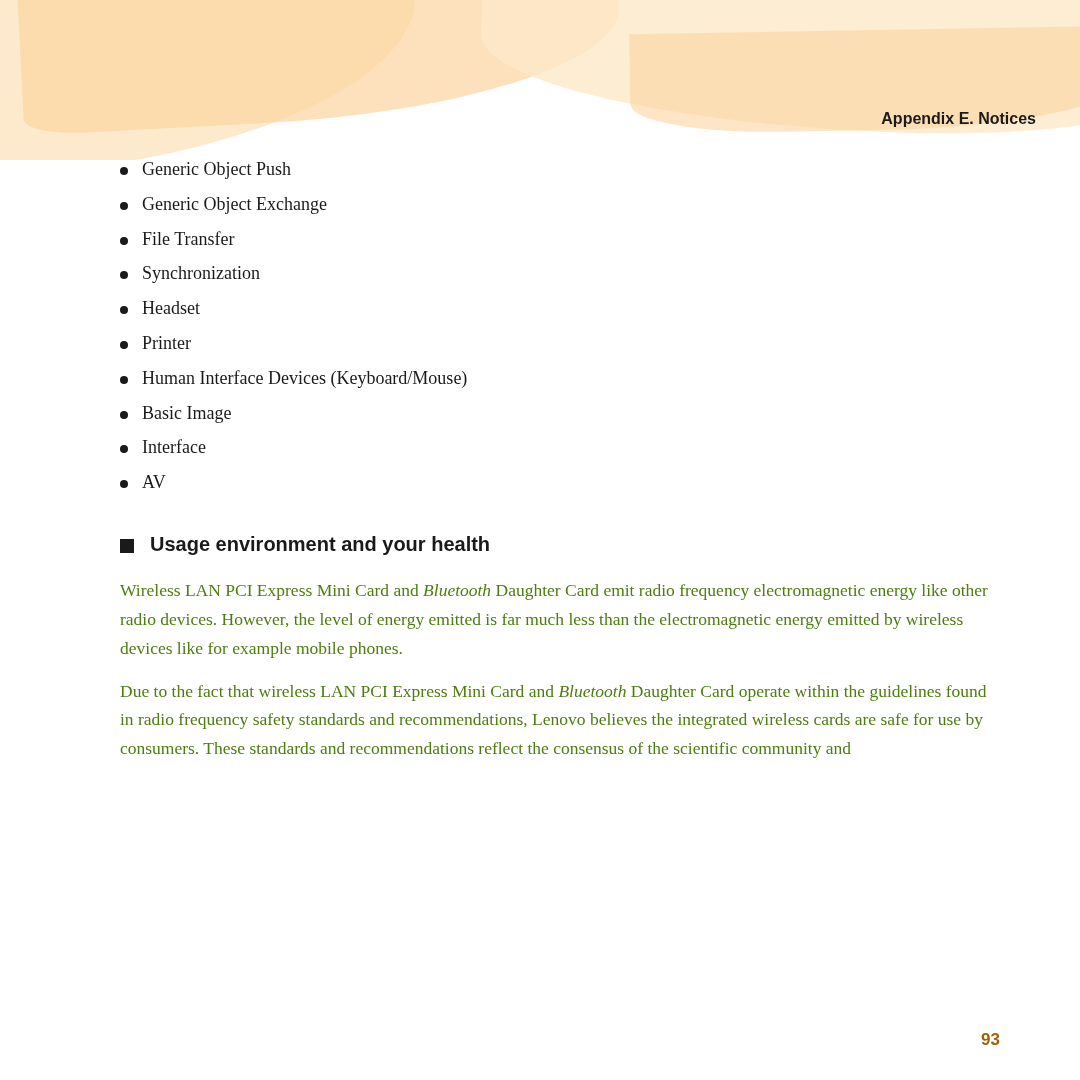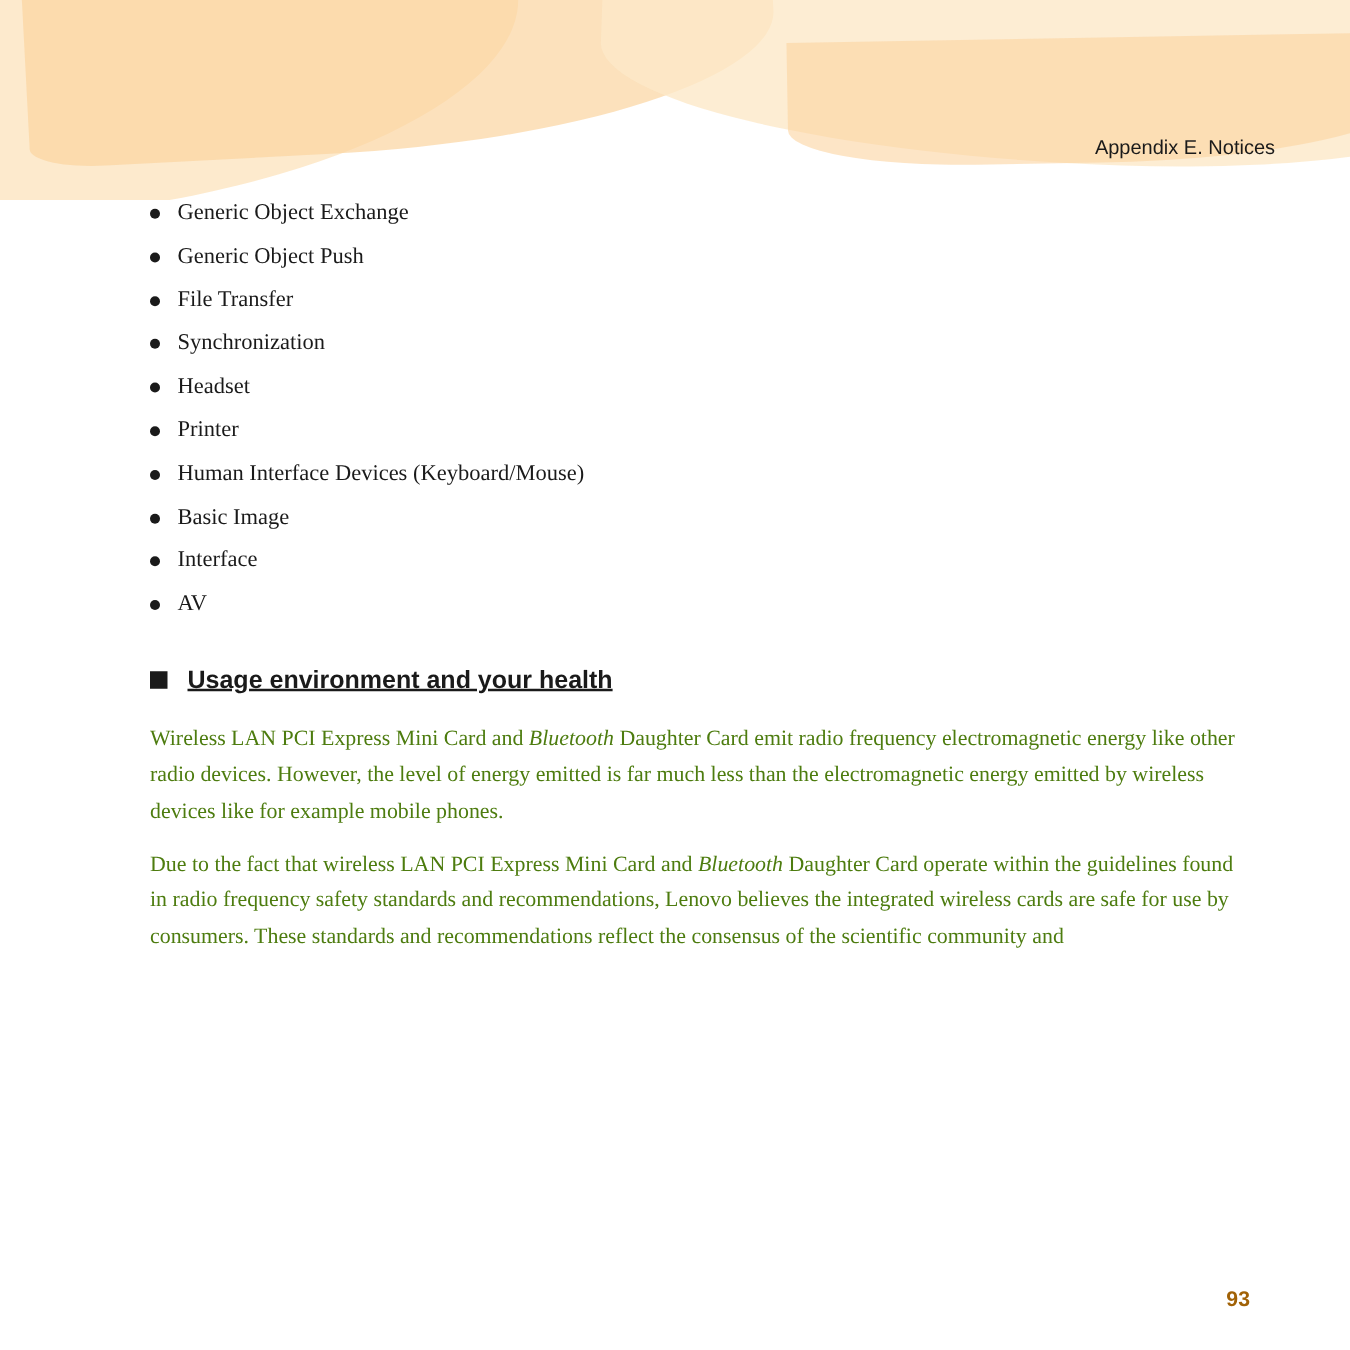--- a/index.html
+++ b/index.html
@@ -75,23 +75,23 @@
       background: #fbd4a0;
       border-radius: 0 0 50% 30%;
       transform: rotate(-1deg);
       opacity: 0.6;
     }
 
     
     .page-header {
       position: absolute;
       top: 110px;
-      right: 60px;
+      right: 44px;
       font-size: 16px;
-      font-weight: normal;
+      font-weight: bold;
       color: #1a1a1a;
       font-family: Arial, sans-serif;
     }
 
     
     .content {
       position: absolute;
       top: 155px;
       left: 120px;
       right: 80px;
@@ -119,24 +119,23 @@
       background: #1a1a1a;
       border-radius: 50%;
       margin-right: 14px;
       flex-shrink: 0;
       margin-top: 6px;
     }
 
     
     .section-heading {
       display: flex;
-      align-items: flex-start;
+      align-items: center;
       margin-bottom: 20px;
       margin-top: 10px;
-      text-decoration: underline;
     }
 
     .heading-square {
       display: inline-block;
       width: 14px;
       height: 14px;
       background: #1a1a1a;
       margin-right: 16px;
       flex-shrink: 0;
       margin-top: 4px;
@@ -183,25 +182,25 @@
   <div class="wave-shape-4"></div>
 </div>
 
 <div class="page-header">Appendix E. Notices</div>
 
 <div class="content">
 
   <ul class="bullet-list" id="bullet-list-container">
   <li>
         <span class="bullet-dot"></span>
+        <span>Generic Object Push</span>
+      </li>
+      <li>
+        <span class="bullet-dot"></span>
         <span>Generic Object Exchange</span>
-      </li>
-      <li>
-        <span class="bullet-dot"></span>
-        <span>Generic Object Push</span>
       </li>
       <li>
         <span class="bullet-dot"></span>
         <span>File Transfer</span>
       </li>
       <li>
         <span class="bullet-dot"></span>
         <span>Synchronization</span>
       </li>
       <li>

